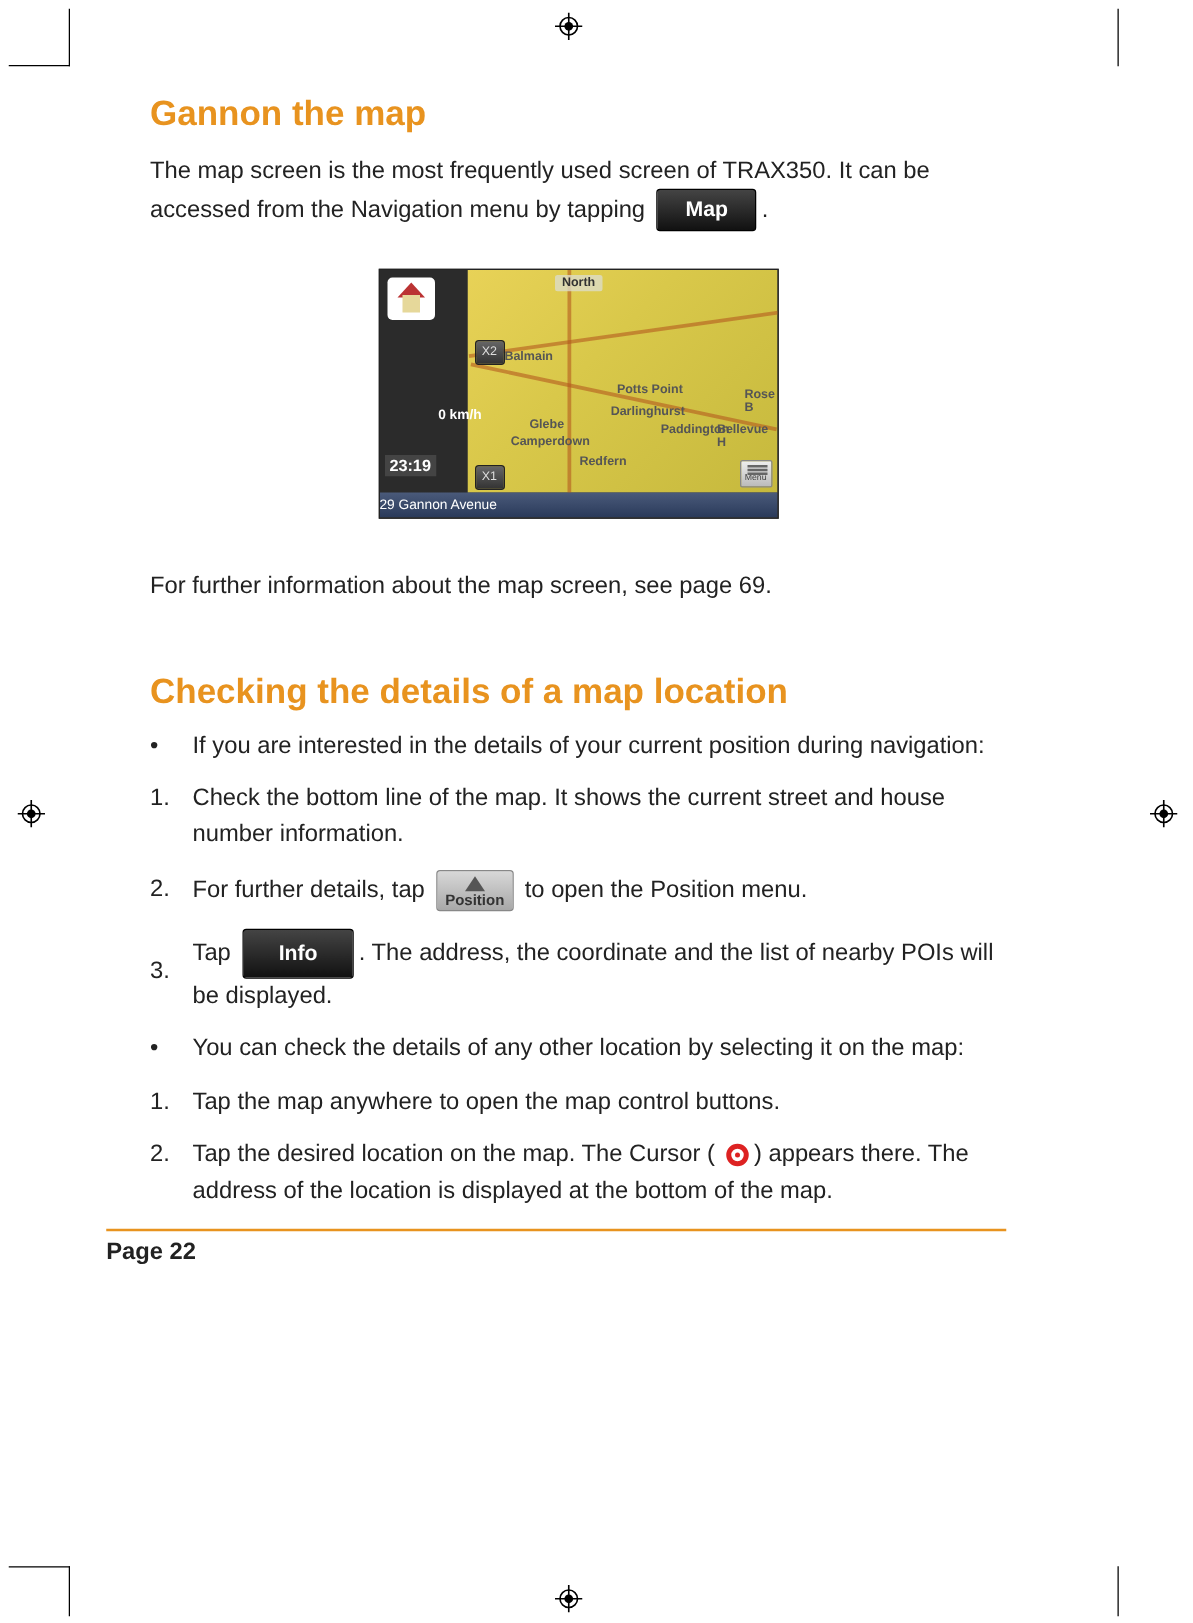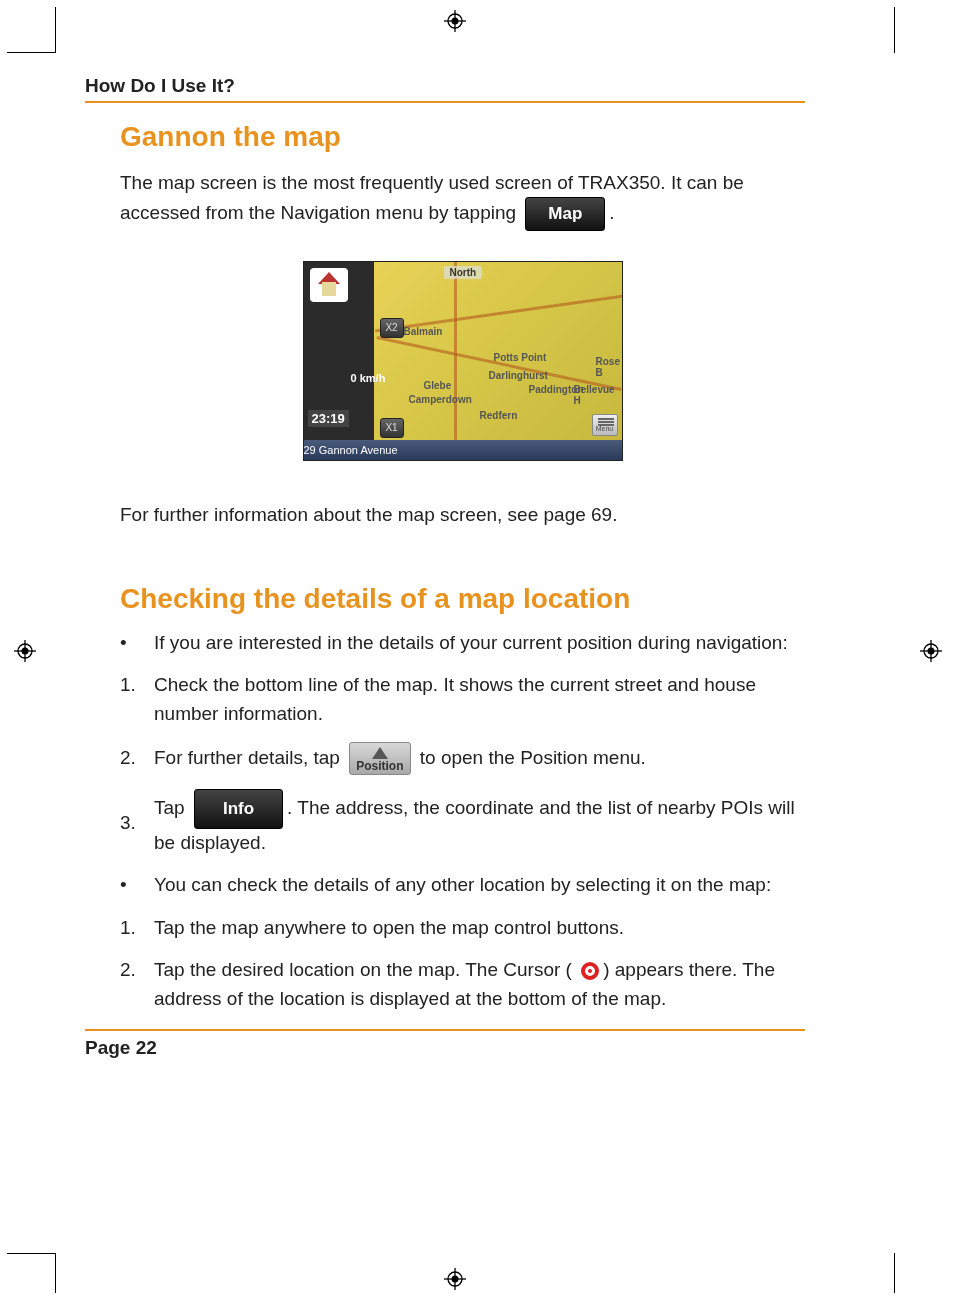--- a/index.html
+++ b/index.html
@@ -251,21 +251,20 @@
 <div class="reg-mark" style="left:920px; top:640px;">
   <svg viewBox="0 0 22 22">
       <circle cx="11" cy="11" r="7" fill="none" stroke="#000" stroke-width="1.3"></circle>
       <line x1="11" y1="0" x2="11" y2="22" stroke="#000" stroke-width="1.3"></line>
       <line x1="0" y1="11" x2="22" y2="11" stroke="#000" stroke-width="1.3"></line>
       <circle cx="11" cy="11" r="3.5" fill="#000"></circle>
     </svg>
 </div>
 
 <div class="page">
-  <div class="section-header">How Do I Use It?</div>
 
   <div class="content">
     <h1 class="orange">Gannon the map</h1>
 
     <div class="body-text para">
       <span>The map screen is the most frequently used screen of TRAX350. It can be accessed from the Navigation menu by tapping </span>
       <span class="inline-btn">Map</span><span>.</span>
     </div>
 
     <div class="map-shot">
@@ -279,21 +278,21 @@
       <div class="speed">0 km/h</div>
       <div class="time">23:19</div>
       <div class="zoom-btn" style="left:76px; top:56px;">X2</div>
       <div class="zoom-btn" style="left:76px; top:156px;">X1</div>
       <div class="map-label" style="left:100px; top:64px;">Balmain</div>
       <div class="map-label" style="left:190px; top:90px;">Potts Point</div>
       <div class="map-label" style="left:120px; top:118px;">Glebe</div>
       <div class="map-label" style="left:185px; top:108px;">Darlinghurst</div>
       <div class="map-label" style="left:225px; top:122px;">Paddington</div>
       <div class="map-label" style="left:105px; top:132px;">Camperdown</div>
-      <div class="map-label" style="left:176px; top:148px;">Redfern</div>
+      <div class="map-label" style="left:160px; top:148px;">Redfern</div>
       <div class="map-label" style="left:292px; top:94px;">Rose B</div>
       <div class="map-label" style="left:270px; top:122px;">Bellevue H</div>
       <div class="menu-box">Menu</div>
       <div class="bottom-bar">29 Gannon Avenue</div>
     </div>
 
     <div class="body-text para">For further information about the map screen, see page 69.</div>
 
     <h1 class="orange big">Checking the details of a map location</h1>
 

